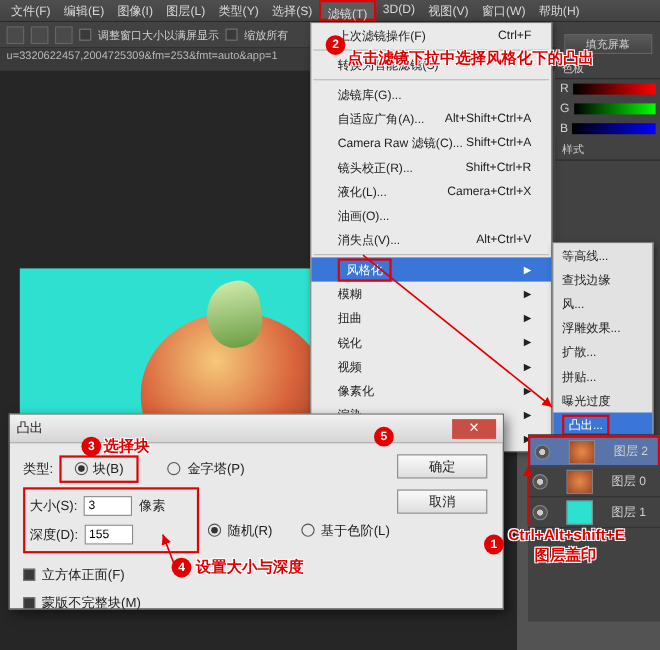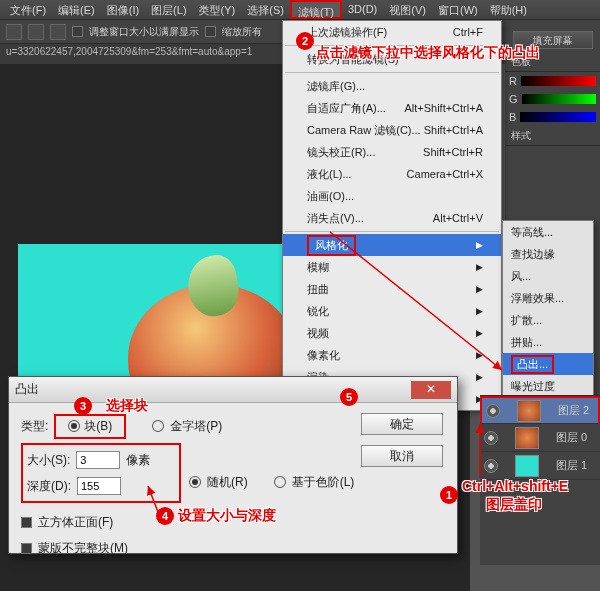--- a/index.html
+++ b/index.html
@@ -192,25 +192,25 @@
     </div>
   <div class="menu-row">
       <span>浮雕效果...</span>
     </div>
   <div class="menu-row">
       <span>扩散...</span>
     </div>
   <div class="menu-row">
       <span>拼贴...</span>
     </div>
+  <div class="menu-row">
+      <span>曝光过度</span>
+    </div>
   <div class="menu-row sel">
       <span class="redbox" style="padding:0 4px">凸出...</span>
-    </div>
-  <div class="menu-row">
-      <span>曝光过度</span>
     </div>
   <div class="menu-row">
       <span>照亮边缘...</span>
     </div>
 </div>
 
 <div class="layers">
   <div class="layer-row sel redbox">
     <span class="eye"></span>
     <span class="thumb fruit-t"></span>
@@ -275,21 +275,21 @@
   </div>
 </div>
 
 <div class="circle-num" style="left:296px;top:32px">2</div>
 <div class="circle-num" style="left:74px;top:397px">3</div>
 <div class="circle-num" style="left:156px;top:507px">4</div>
 <div class="circle-num" style="left:340px;top:388px">5</div>
 <div class="circle-num" style="left:440px;top:486px">1</div>
 
 <div class="annot" style="left:316px;top:44px">点击滤镜下拉中选择风格化下的凸出</div>
-<div class="annot" style="left:106px;top:397px">选择块</div>
+<div class="annot" style="left:94px;top:397px">选择块</div>
 <div class="annot" style="left:178px;top:507px">设置大小与深度</div>
 <div class="annot" style="left:462px;top:478px">Ctrl+Alt+shift+E</div>
 <div class="annot" style="left:486px;top:496px">图层盖印</div>
 
 <svg class="arrow-line" style="left:0;top:0" width="600" height="591">
   <defs>
       <marker id="ah" markerWidth="8" markerHeight="8" refX="6" refY="3" orient="auto">
         <path d="M0,0 L6,3 L0,6 Z" fill="#e40000"></path>
       </marker>
     </defs>

